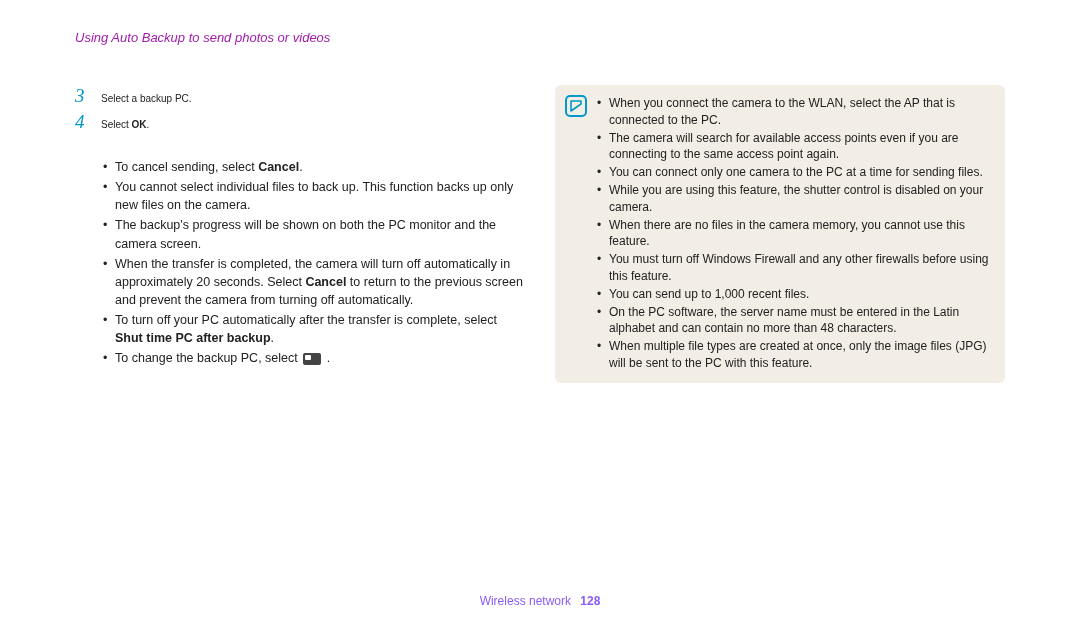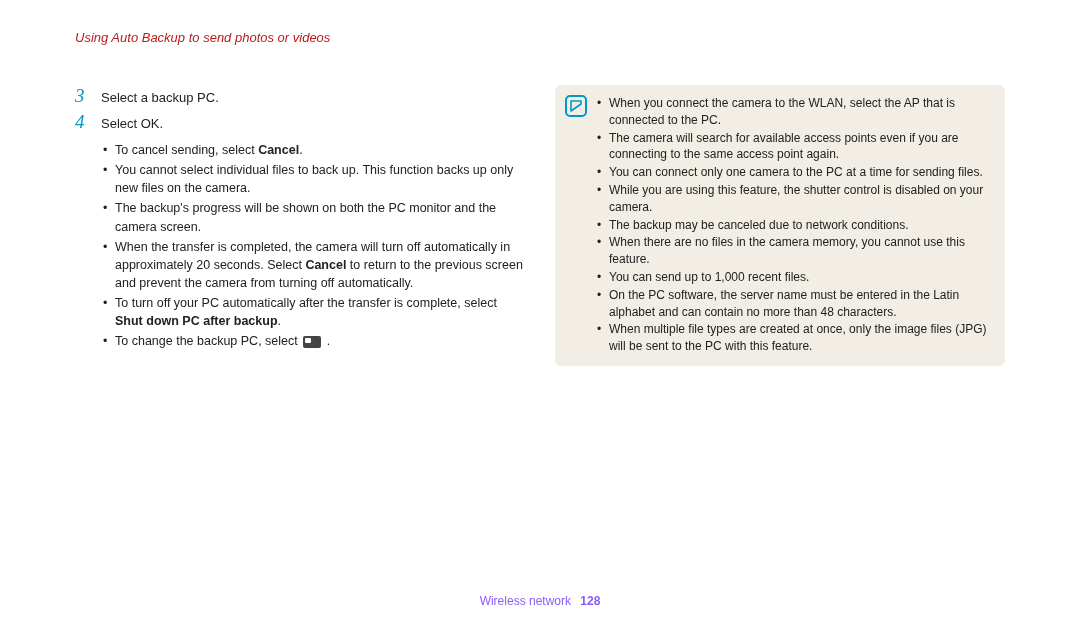--- a/index.html
+++ b/index.html
@@ -10,21 +10,21 @@
     background: #fff;
     color: #222;
     position: relative;
   }
   .page {
     padding: 30px 75px 0 75px;
   }
   .header {
     font-size: 13px;
     font-style: italic;
-    color: #b91c1c;
+    color: #a21caf;
     margin-bottom: 40px;
   }
   .columns {
     display: flex;
     gap: 30px;
   }
   .left-col {
     flex: 1;
     min-width: 0;
   }
@@ -40,27 +40,27 @@
   }
   .step-num {
     font-family: Georgia, "Times New Roman", serif;
     font-style: italic;
     font-size: 19px;
     color: #0099c9;
     width: 16px;
     flex-shrink: 0;
   }
   .step-text {
-    font-size: 13px;
-    color: #222;
-  }
-  .step-text b { font-weight: 400; }
+    font-size: 10px;
+    color: #222;
+  }
+  .step-text b { font-weight: 700; }
   .bullets {
     list-style: none;
-    margin: 8px 0 0 28px;
+    margin: 25px 0 0 28px;
   }
   .bullets li {
     position: relative;
     padding-left: 12px;
     font-size: 12.5px;
     line-height: 1.45;
     margin-bottom: 2px;
     color: #222;
   }
   .bullets li::before {
@@ -162,43 +162,43 @@
       <ul class="bullets">
         <li>
           <span>To cancel sending, select </span><b>Cancel</b><span>.</span>
         </li>
         <li>You cannot select individual files to back up. This function backs up only new files on the camera.</li>
         <li>The backup's progress will be shown on both the PC monitor and the camera screen.</li>
         <li>
           <span>When the transfer is completed, the camera will turn off automatically in approximately 20 seconds. Select </span><b>Cancel</b><span> to return to the previous screen and prevent the camera from turning off automatically.</span>
         </li>
         <li>
-          <span>To turn off your PC automatically after the transfer is complete, select </span><b>Shut down PC after backup</b><span>.</span>
+          <span>To turn off your PC automatically after the transfer is complete, select </span><b>Shut time PC after backup</b><span>.</span>
         </li>
         <li>
           <span>To change the backup PC, select </span><span class="pc-icon"></span><span> .</span>
         </li>
       </ul>
 
     </div>
 
     <div class="right-col">
       <div class="note-box">
         <div class="note-icon">
           <svg width="14" height="14" viewBox="0 0 14 14">
             <path d="M2 2 L12 2 L12 5 L2 12 Z" fill="none" stroke="#0099c9" stroke-width="1.6" stroke-linejoin="round"></path>
           </svg>
         </div>
         <ul class="note-list">
           <li>When you connect the camera to the WLAN, select the AP that is connected to the PC.</li>
           <li>The camera will search for available access points even if you are connecting to the same access point again.</li>
           <li>You can connect only one camera to the PC at a time for sending files.</li>
           <li>While you are using this feature, the shutter control is disabled on your camera.</li>
-          <li>The backup may be canceled due to network conditions.</li>
           <li>When there are no files in the camera memory, you cannot use this feature.</li>
+          <li>You must turn off Windows Firewall and any other firewalls before using this feature.</li>
           <li>You can send up to 1,000 recent files.</li>
           <li>On the PC software, the server name must be entered in the Latin alphabet and can contain no more than 48 characters.</li>
           <li>When multiple file types are created at once, only the image files (JPG) will be sent to the PC with this feature.</li>
         </ul>
       </div>
     </div>
 
   </div>
 
 </div>

